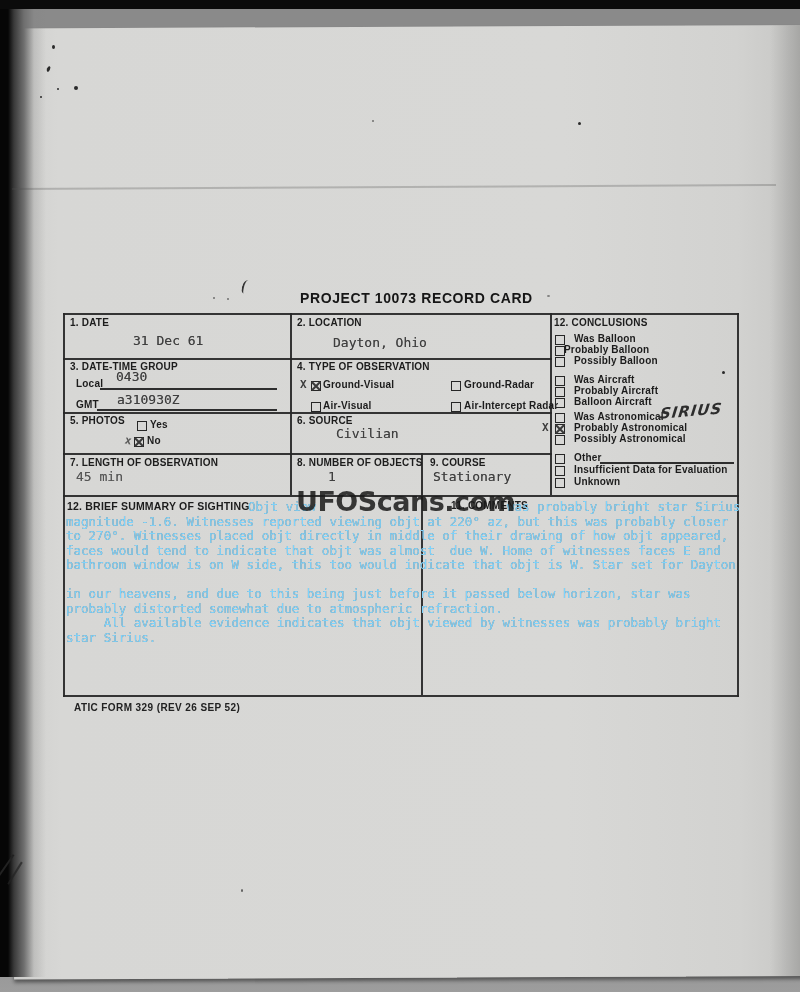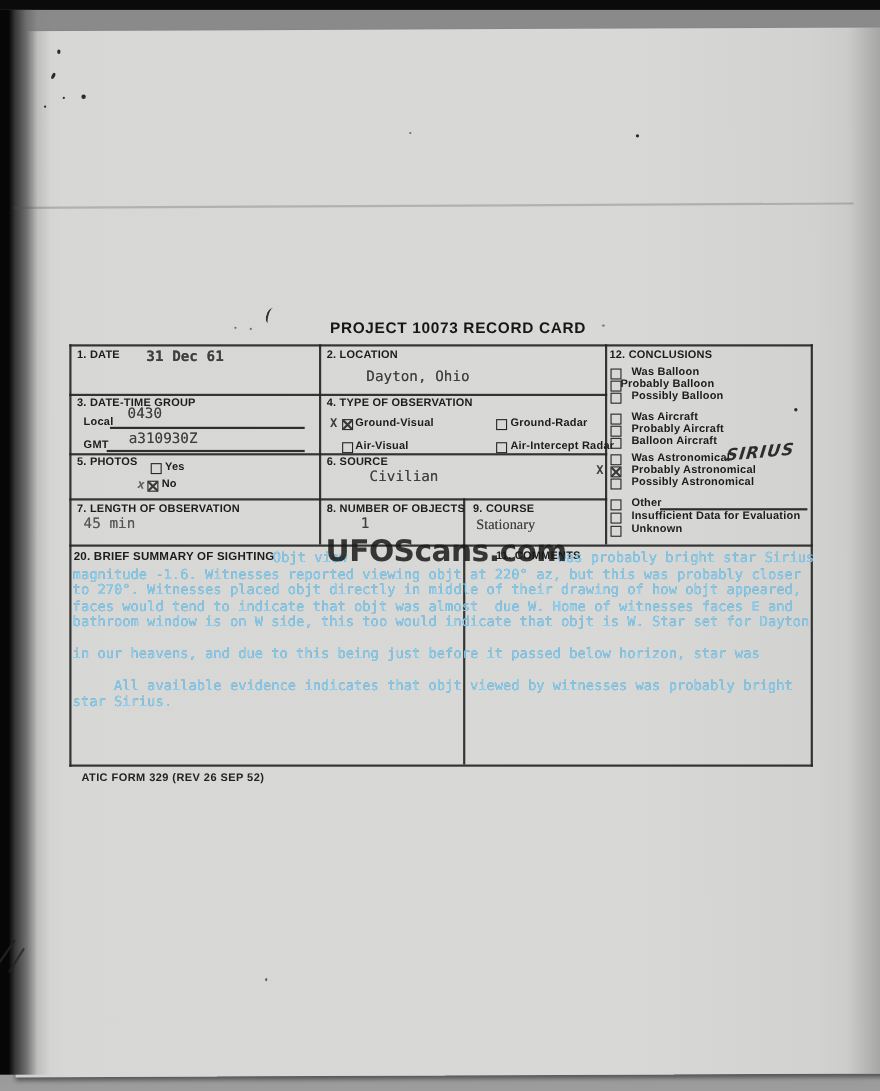--- a/index.html
+++ b/index.html
@@ -84,21 +84,21 @@
   <div class="vline" style="left:737px;top:313px;height:384px;"></div>
   <div class="hline" style="left:63px;top:358px;width:489px;"></div>
   <div class="hline" style="left:63px;top:412px;width:489px;"></div>
   <div class="hline" style="left:63px;top:453px;width:489px;"></div>
   <div class="hline" style="left:63px;top:495px;width:676px;"></div>
   <div class="vline" style="left:290px;top:313px;height:182px;"></div>
   <div class="vline" style="left:550px;top:313px;height:182px;"></div>
   <div class="vline" style="left:421px;top:453px;height:242px;"></div>
 
   <div class="plabel" style="left:70px;top:317px;">1. DATE</div>
-  <div class="typed" style="left:133px;top:317px;font-weight:bold;">31 Dec 61</div>
+  <div class="typed" style="left:133px;top:333px;">31 Dec 61</div>
   <div class="plabel" style="left:297px;top:317px;">2. LOCATION</div>
   <div class="typed" style="left:333px;top:335px;">Dayton, Ohio</div>
 
   <div class="plabel" style="left:70px;top:361px;">3. DATE-TIME GROUP</div>
   <div class="plabel" style="left:76px;top:378px;">Local</div>
   <div class="uline" style="left:100px;top:388px;width:177px;"></div>
   <div class="typed" style="left:116px;top:369px;">0430</div>
   <div class="plabel" style="left:76px;top:399px;">GMT</div>
   <div class="uline" style="left:97px;top:409px;width:180px;"></div>
   <div class="typed" style="left:117px;top:392px;">a310930Z</div>
@@ -121,21 +121,21 @@
   <span class="cb checked" style="left:134px;top:437px;"></span>
   <div class="plabel" style="left:147px;top:435px;">No</div>
   <div class="plabel" style="left:297px;top:415px;">6. SOURCE</div>
   <div class="typed" style="left:336px;top:426px;">Civilian</div>
 
   <div class="plabel" style="left:70px;top:457px;">7. LENGTH OF OBSERVATION</div>
   <div class="typed" style="left:76px;top:469px;opacity:.85;">45 min</div>
   <div class="plabel" style="left:297px;top:457px;">8. NUMBER OF OBJECTS</div>
   <div class="typed" style="left:328px;top:469px;">1</div>
   <div class="plabel" style="left:430px;top:457px;">9. COURSE</div>
-  <div class="typed" style="left:433px;top:469px;font-family:Liberation Serif, serif;">Stationary</div>
+  <div class="typed" style="left:433px;top:469px;">Stationary</div>
 
   <div class="plabel" style="left:554px;top:317px;">12. CONCLUSIONS</div>
 
   <span class="cb" style="left:555px;top:335px;"></span>
   <div class="plabel" style="left:574px;top:333px;">Was Balloon</div>
   <span class="cb" style="left:555px;top:346px;"></span>
   <div class="plabel" style="left:564px;top:344px;">Probably Balloon</div>
   <span class="cb" style="left:555px;top:357px;"></span>
   <div class="plabel" style="left:574px;top:355px;">Possibly Balloon</div>
 
@@ -156,28 +156,29 @@
   <div class="plabel" style="left:574px;top:433px;">Possibly Astronomical</div>
 
   <span class="cb" style="left:555px;top:454px;"></span>
   <div class="plabel" style="left:574px;top:452px;">Other</div>
   <div class="uline" style="left:600px;top:462px;width:134px;"></div>
   <span class="cb" style="left:555px;top:466px;"></span>
   <div class="plabel" style="left:574px;top:464px;">Insufficient Data for Evaluation</div>
   <span class="cb" style="left:555px;top:478px;"></span>
   <div class="plabel" style="left:574px;top:476px;">Unknown</div>
 
-  <div class="plabel" style="left:67px;top:500px;font-size:10.5px;">20. BRIEF SUMMARY OF SIGHTING</div>
+  <div class="plabel" style="left:67px;top:500px;font-size:10.5px;">12. BRIEF SUMMARY OF SIGHTING</div>
   <div class="plabel" style="left:427px;top:500px;z-index:1;margin-left:24px;">11. COMMENTS</div>
   <div class="sum" style="left:248px;top:499px;z-index:2;">Objt view</div>
   <div class="sum" style="left:507px;top:499px;z-index:2;">was probably bright star Sirius</div>
   <div class="wm" style="left:296px;top:486px;">UFOScans.com</div>
 
   <div class="sum" style="left:66px;top:514px;">magnitude -1.6. Witnesses reported viewing objt at 220° az, but this was probably closer</div>
   <div class="sum" style="left:66px;top:528px;">to 270°. Witnesses placed objt directly in middle of their drawing of how objt appeared,</div>
   <div class="sum" style="left:66px;top:543px;">faces would tend to indicate that objt was almost  due W. Home of witnesses faces E and</div>
   <div class="sum" style="left:66px;top:557px;">bathroom window is on W side, this too would indicate that objt is W. Star set for Dayton</div>
   <div class="sum" style="left:66px;top:586px;">in our heavens, and due to this being just before it passed below horizon, star was</div>
+  <div class="sum" style="left:66px;top:601px;">probably distorted somewhat due to atmospheric refraction.</div>
   <div class="sum" style="left:66px;top:615px;">     All available evidence indicates that objt viewed by witnesses was probably bright</div>
   <div class="sum" style="left:66px;top:630px;">star Sirius.</div>
 
   <div class="footer" style="left:74px;top:702px;">ATIC FORM 329 (REV 26 SEP 52)</div>
 </div>
 
 </body></html>

